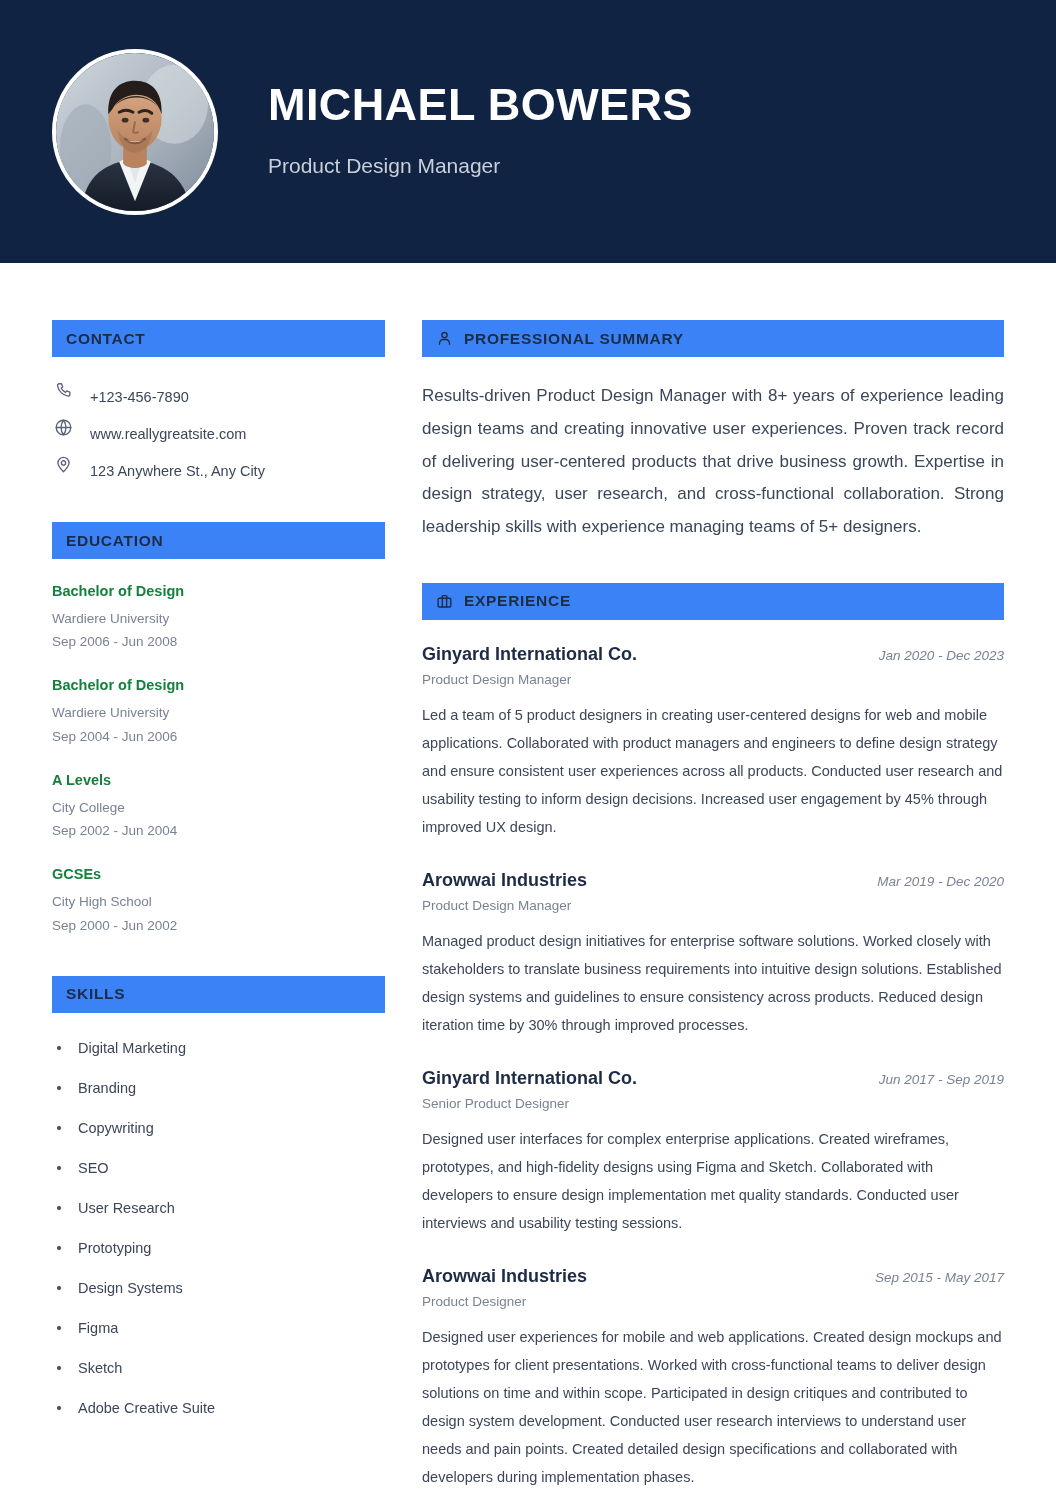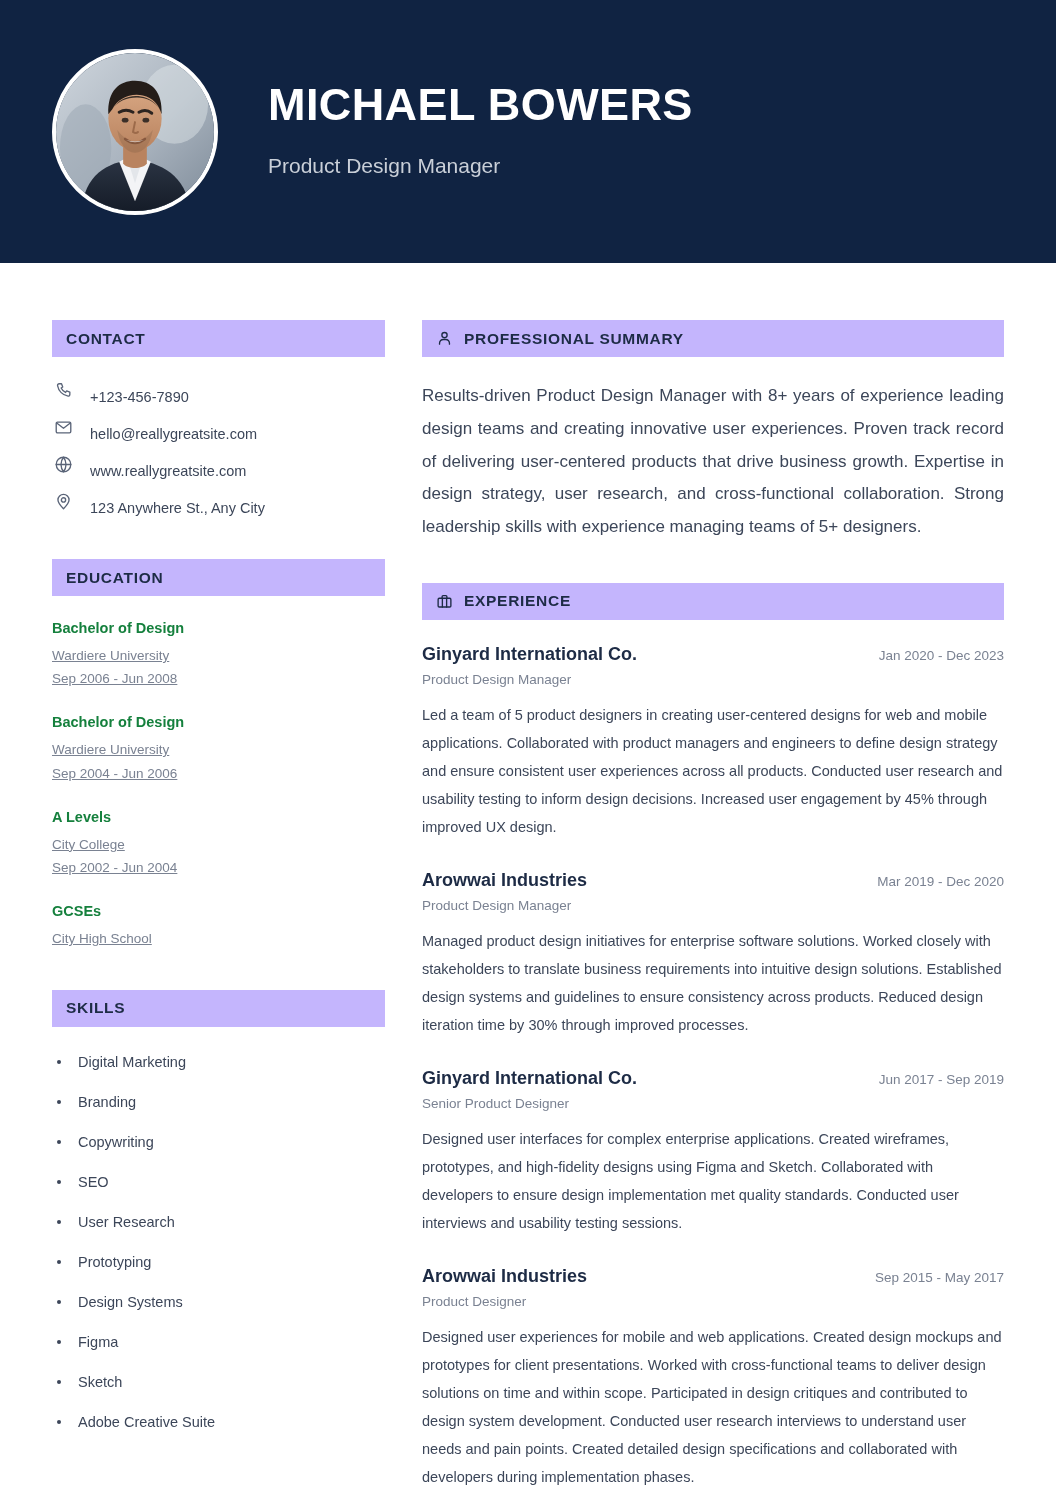--- a/index.html
+++ b/index.html
@@ -74,21 +74,21 @@
     flex: none;
   }
   .col-right {
     flex: 1;
     padding-left: 37px;
     padding-right: 52px;
   }
 
   
   .section-band {
-    background: #c4b5fd;
+    background: #3b82f6;
     height: 37px;
     display: flex;
     align-items: center;
     padding-left: 14px;
     gap: 11px;
   }
   .section-band .band-title {
     font-size: 15.5px;
     font-weight: bold;
     color: #1d2b45;
@@ -123,21 +123,20 @@
     font-size: 14.5px;
     font-weight: bold;
     color: #15803d;
     margin-bottom: 8px;
     margin-top: 24px;
   }
   .edu-school, .edu-dates {
     font-size: 13.5px;
     color: #7a8292;
     line-height: 1.72;
-    text-decoration: underline;
   }
 
   
   .skills-list { margin-top: 15px; list-style: none; }
   .skill-item {
     position: relative;
     font-size: 14.5px;
     color: #3c4659;
     height: 40px;
     display: flex;
@@ -174,20 +173,21 @@
     justify-content: space-between;
     align-items: baseline;
   }
   .exp-company {
     font-size: 18px;
     font-weight: bold;
     color: #1d2b45;
   }
   .exp-dates {
     font-size: 13.5px;
+    font-style: italic;
     color: #7a8292;
     white-space: nowrap;
     padding-left: 14px;
   }
   .exp-role {
     margin-top: 7px;
     font-size: 13.5px;
     color: #7a8292;
   }
   .exp-desc {
@@ -270,29 +270,20 @@
 
           <div class="contact-row">
             <span class="contact-icon">
               <svg width="19" height="19" viewBox="0 0 24 24" fill="none" stroke="#5a6478" stroke-width="1.7" stroke-linecap="round" stroke-linejoin="round">
                 <path d="M6.5 3.5h3l1.5 4-2 1.4a12 12 0 0 0 5.6 5.6l1.4-2 4 1.5v3a2 2 0 0 1-2.2 2A16.5 16.5 0 0 1 4.5 5.7 2 2 0 0 1 6.5 3.5z"></path>
               </svg>
             </span>
             <span class="contact-text">+123-456-7890</span>
           </div>
 
-          <div class="contact-row">
-            <span class="contact-icon">
-              <svg width="19" height="19" viewBox="0 0 24 24" fill="none" stroke="#5a6478" stroke-width="1.7" stroke-linecap="round" stroke-linejoin="round">
-                <rect x="2.8" y="5.3" width="18.4" height="13.4" rx="1.6"></rect>
-                <path d="M3.4 6.4 12 13l8.6-6.6"></path>
-              </svg>
-            </span>
-            <span class="contact-text">hello@reallygreatsite.com</span>
-          </div>
 
           <div class="contact-row">
             <span class="contact-icon">
               <svg width="19" height="19" viewBox="0 0 24 24" fill="none" stroke="#5a6478" stroke-width="1.7" stroke-linecap="round" stroke-linejoin="round">
                 <circle cx="12" cy="12" r="9.2"></circle>
                 <path d="M2.8 12h18.4"></path>
                 <path d="M12 2.8a15 15 0 0 1 0 18.4 15 15 0 0 1 0-18.4z"></path>
               </svg>
             </span>
             <span class="contact-text">www.reallygreatsite.com</span>
@@ -331,20 +322,21 @@
 
           <div class="edu-item">
             <div class="edu-degree">A Levels</div>
             <div class="edu-school">City College</div>
             <div class="edu-dates">Sep 2002 - Jun 2004</div>
           </div>
 
           <div class="edu-item">
             <div class="edu-degree">GCSEs</div>
             <div class="edu-school">City High School</div>
+            <div class="edu-dates">Sep 2000 - Jun 2002</div>
           </div>
 
         </div>
       </div>
 
       <div class="left-section">
         <div class="section-band">
           <span class="band-title">SKILLS</span>
         </div>
         <ul class="skills-list">

